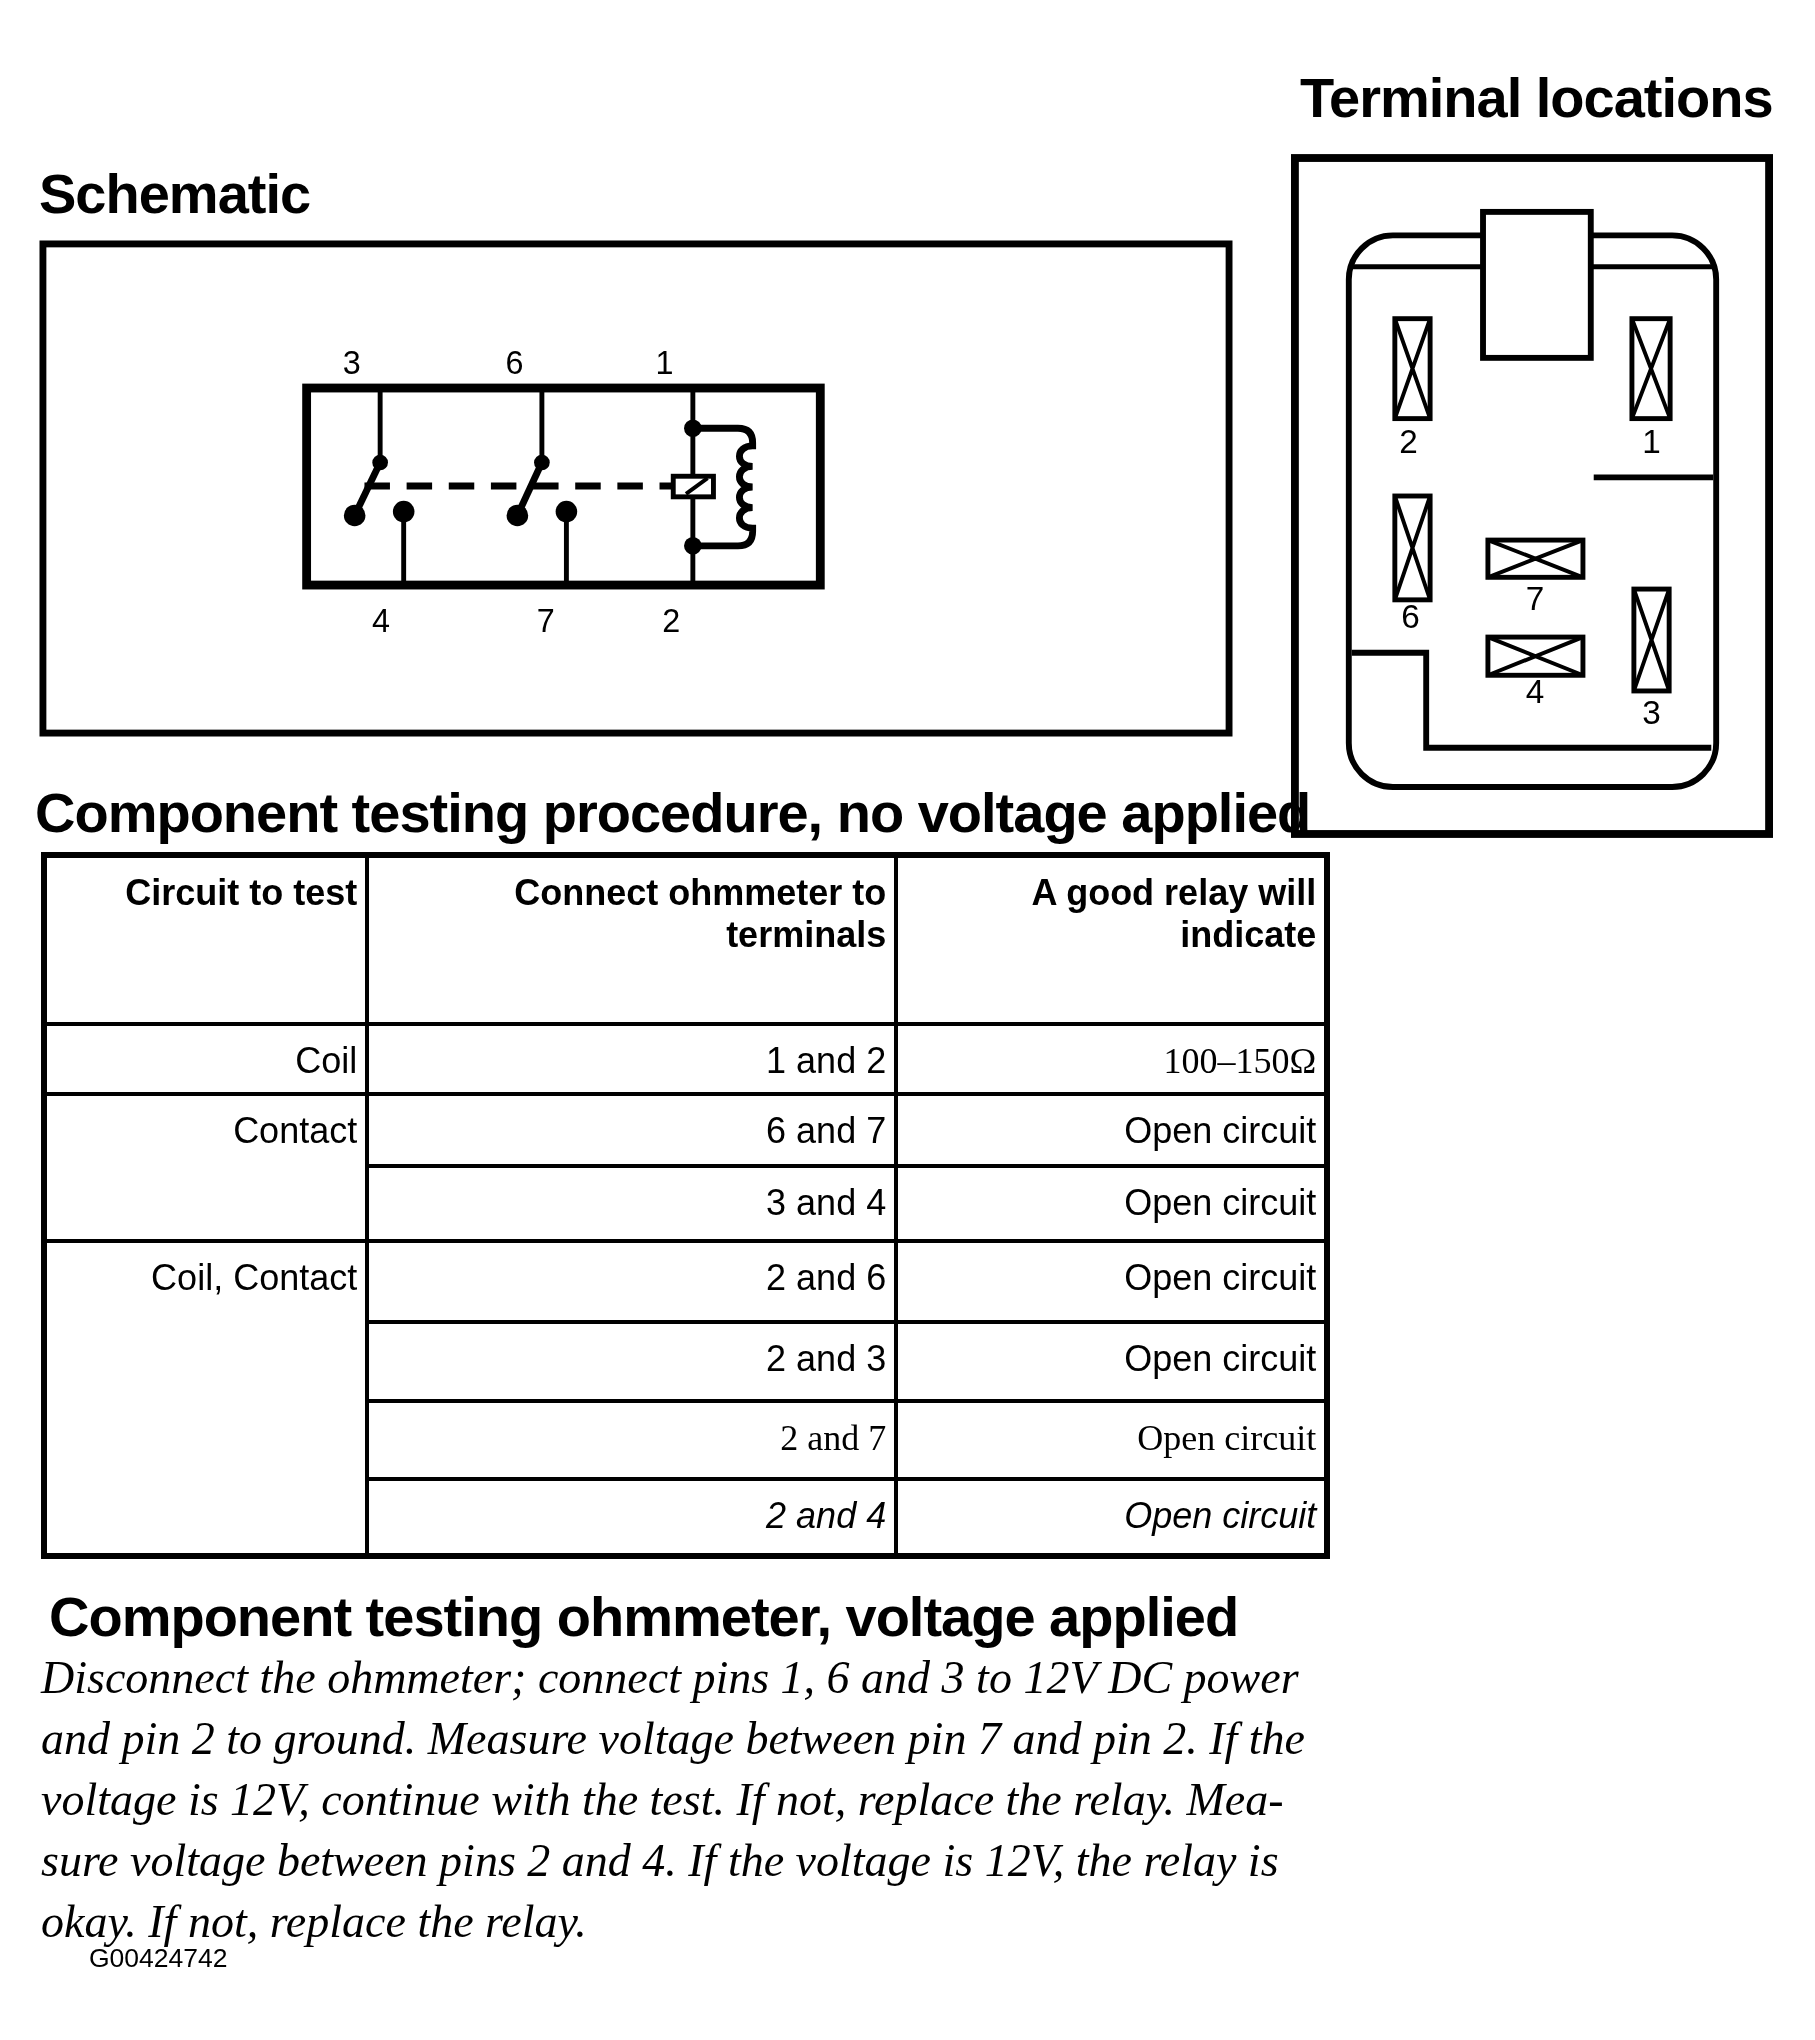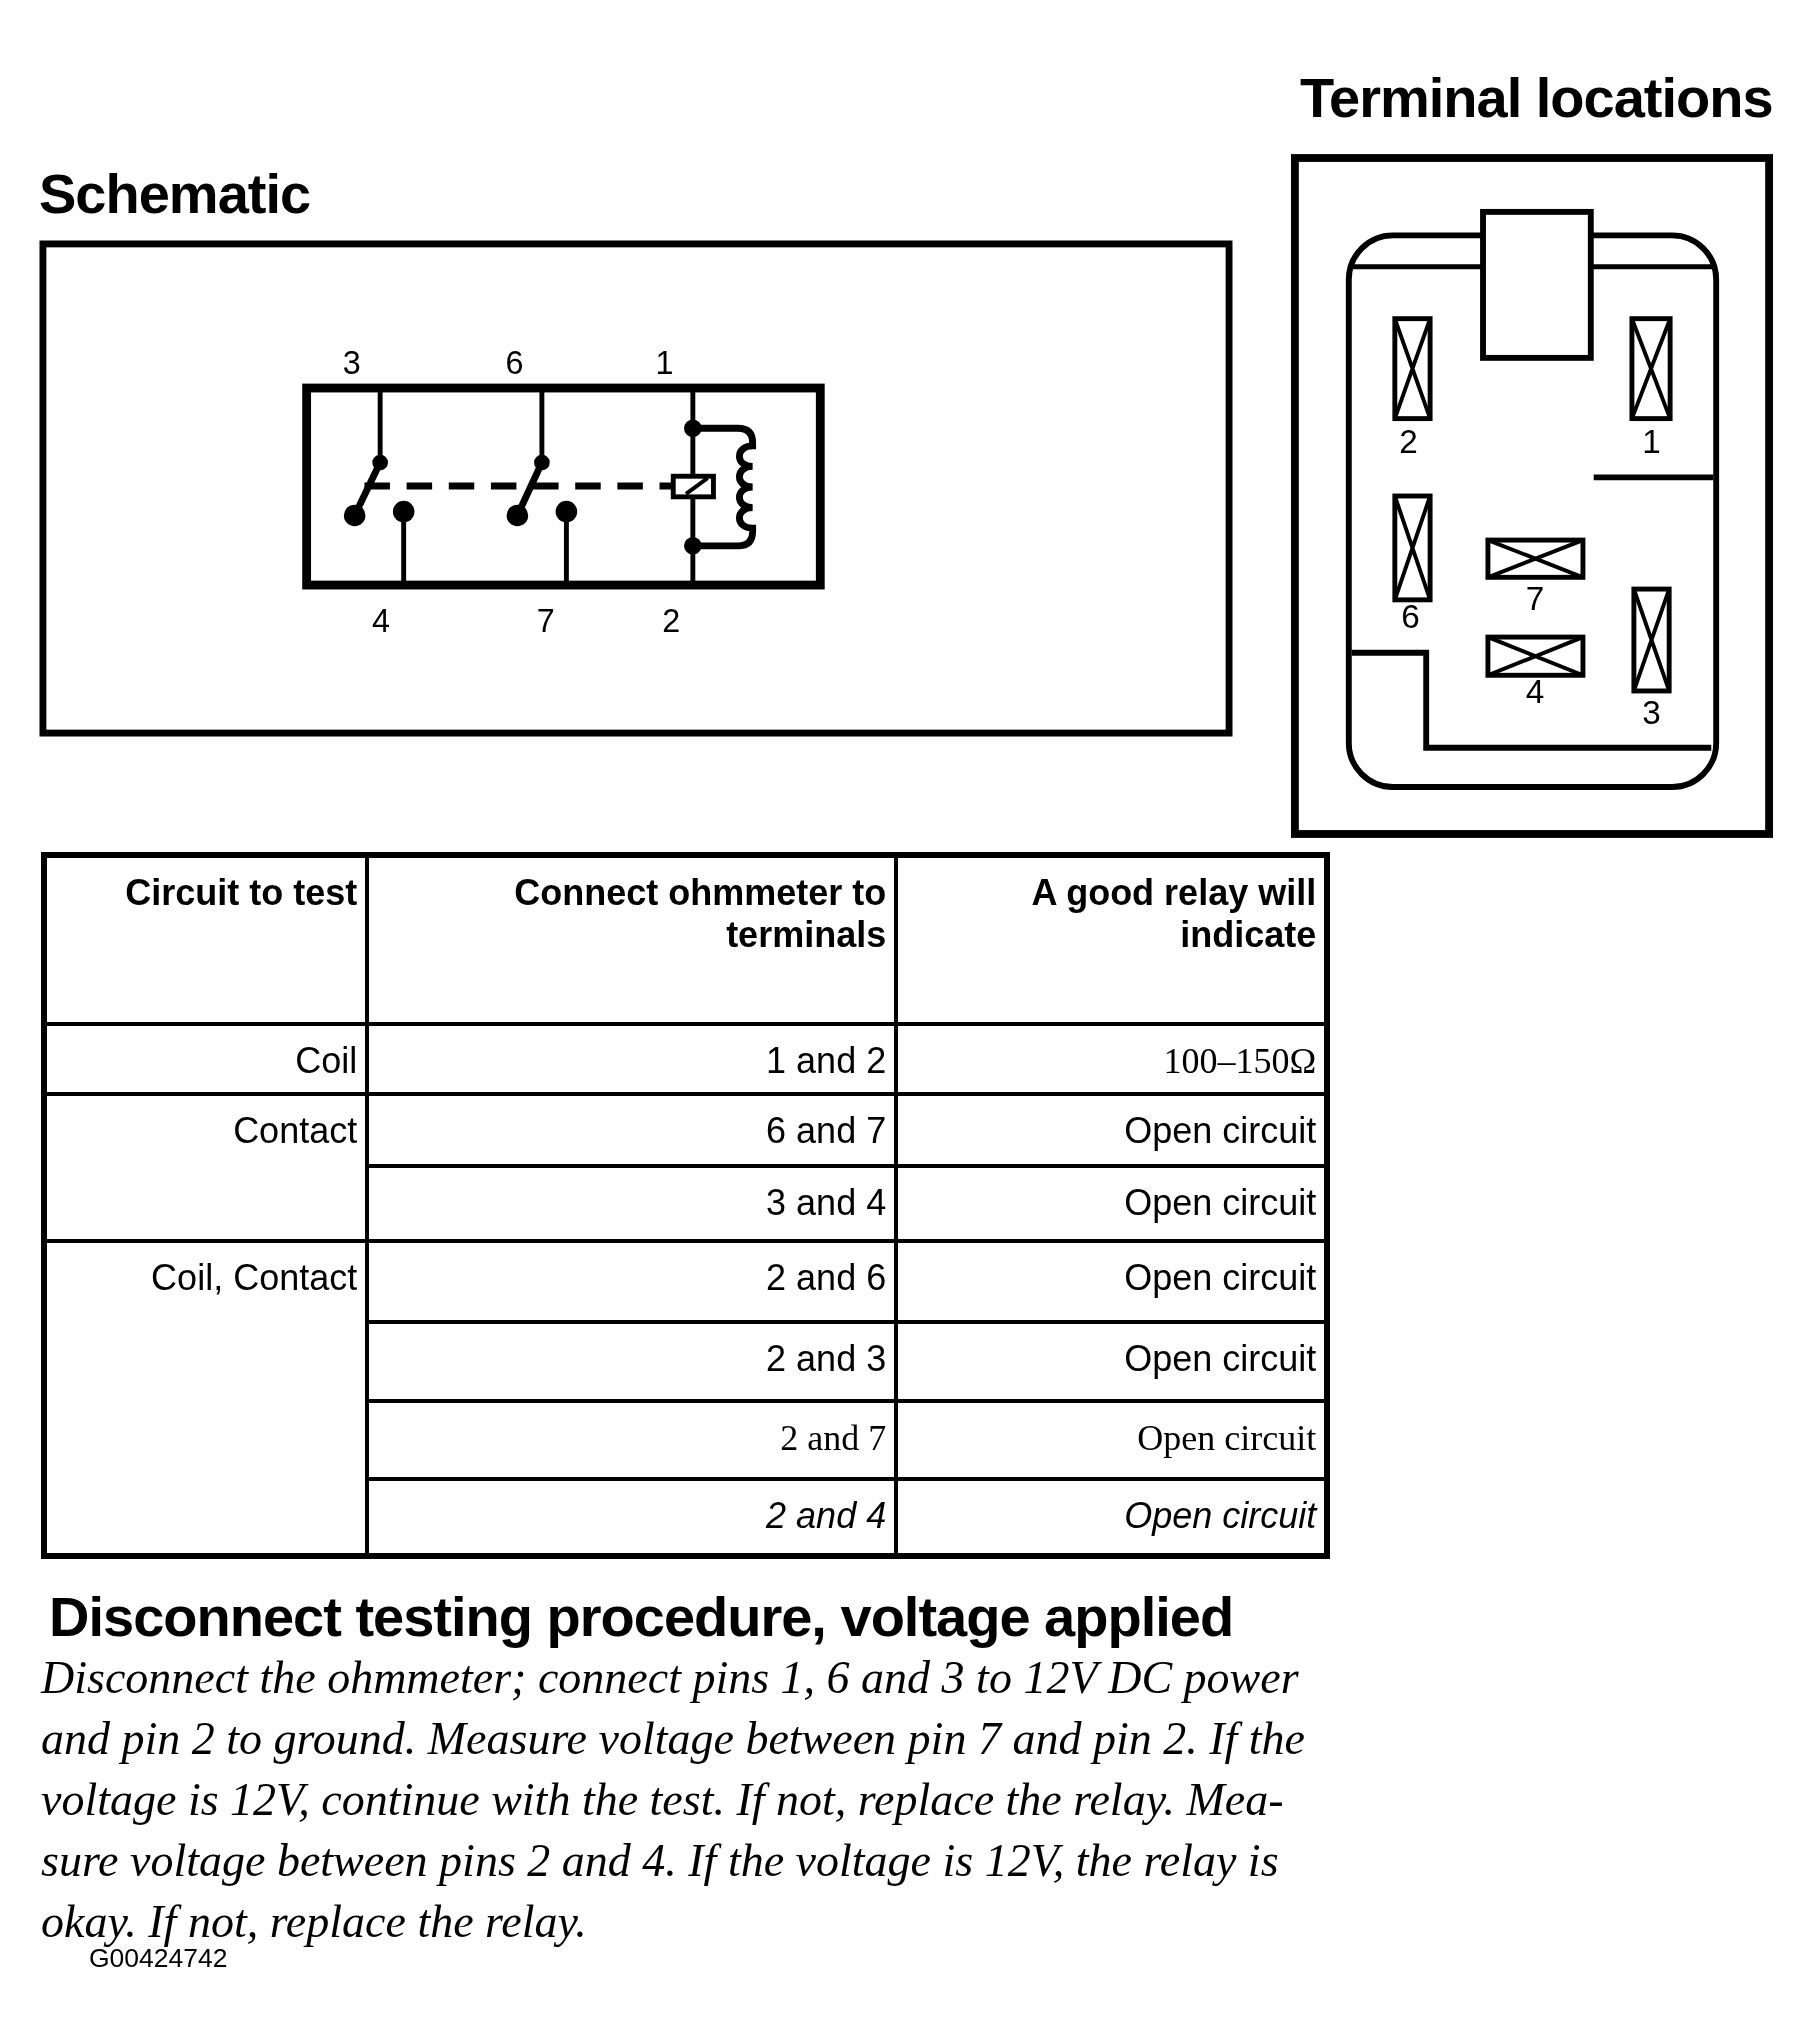--- a/index.html
+++ b/index.html
@@ -163,20 +163,21 @@
     <g fill="#000" text-anchor="middle" class="term-label">
       <text x="120" y="305">2</text>
       <text x="368" y="305">1</text>
       <text x="122" y="484">6</text>
       <text x="249" y="465">7</text>
       <text x="249" y="560">4</text>
       <text x="368" y="582">3</text>
     </g>
   </svg>
 
+  <div class="heading" style="left:35px;top:780px;">Component testing procedure, no voltage applied</div>
 
   <table class="testtable">
     <colgroup>
       <col style="width:323px">
         <col style="width:529px">
         <col style="width:431px">
     </colgroup>
     <tbody>
         <tr class="rh">
       <th>Circuit to test</th>
@@ -210,21 +211,21 @@
       <td>2 and 7</td>
       <td>Open circuit</td>
     </tr>
     <tr class="r7">
       <td>2 and 4</td>
       <td>Open circuit</td>
     </tr>
   </tbody>
     </table>
 
-  <div class="heading" style="left:49px;top:1584px;">Disconnect testing procedure, voltage applied</div>
+  <div class="heading" style="left:49px;top:1584px;">Component testing ohmmeter, voltage applied</div>
 
   <div class="para">
     <div>Disconnect the ohmmeter; connect pins 1, 6 and 3 to 12V DC power</div>
     <div>and pin 2 to ground. Measure voltage between pin 7 and pin 2. If the</div>
     <div>voltage is 12V, continue with the test. If not, replace the relay. Mea-</div>
     <div>sure voltage between pins 2 and 4. If the voltage is 12V, the relay is</div>
     <div>okay. If not, replace the relay.</div>
   </div>
 
   <div class="figcode">G00424742</div>

